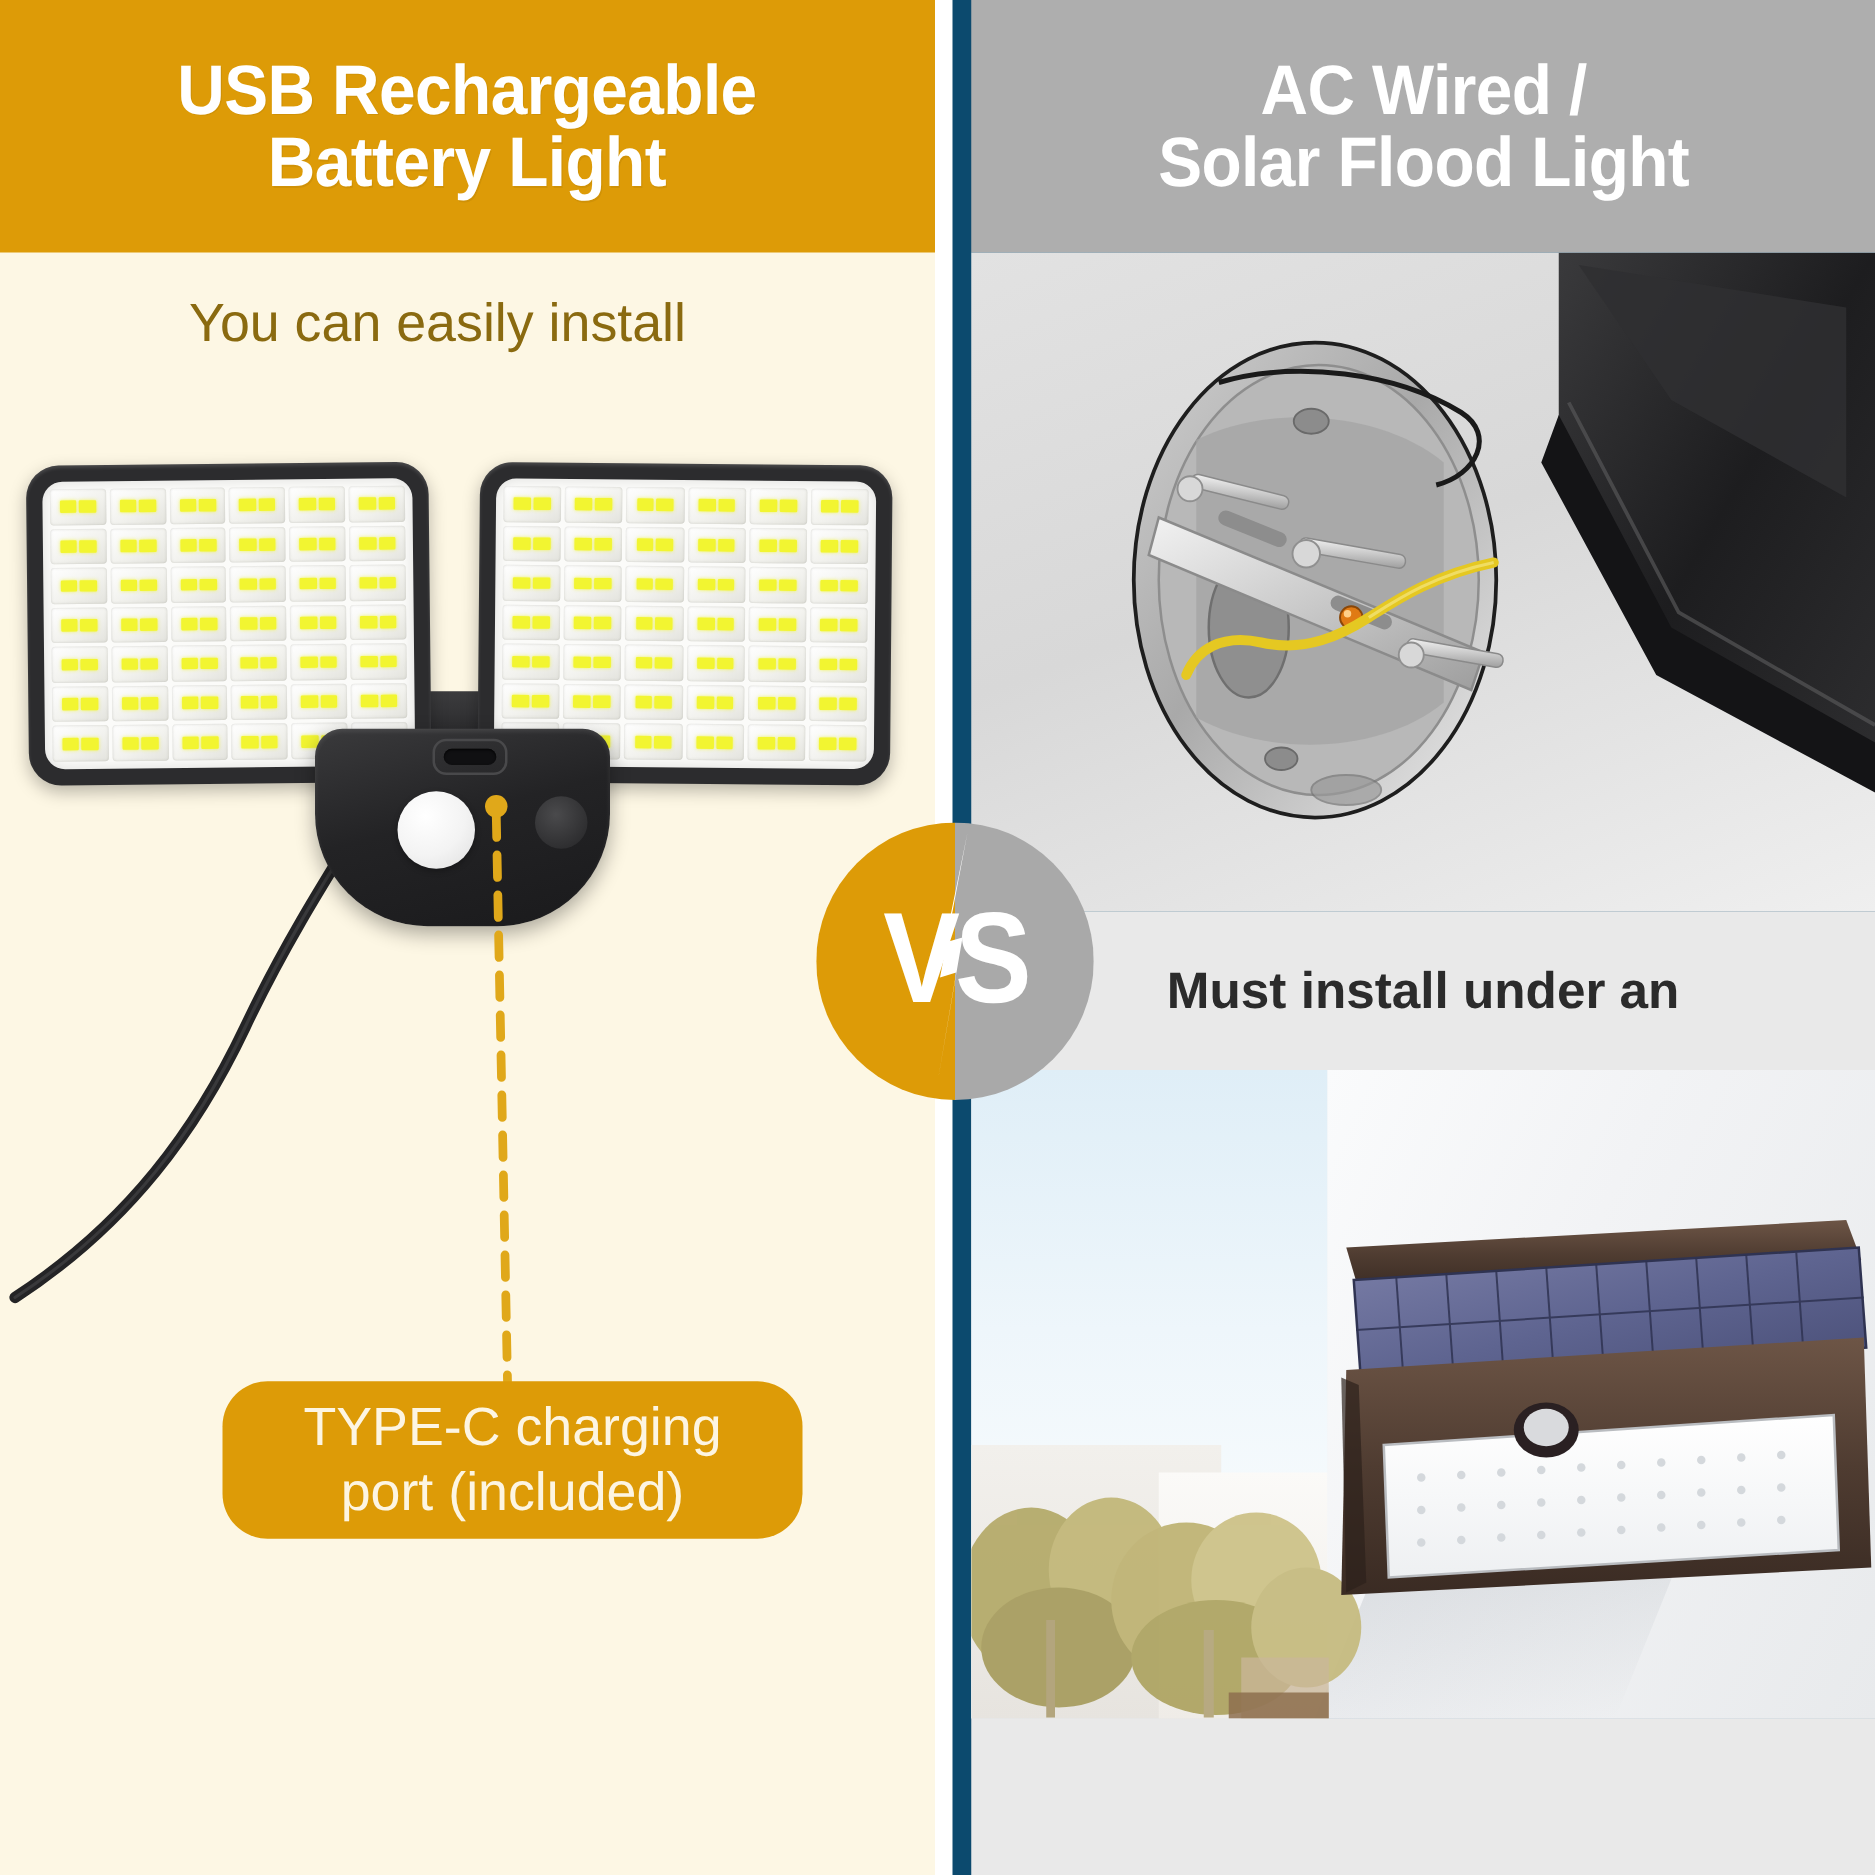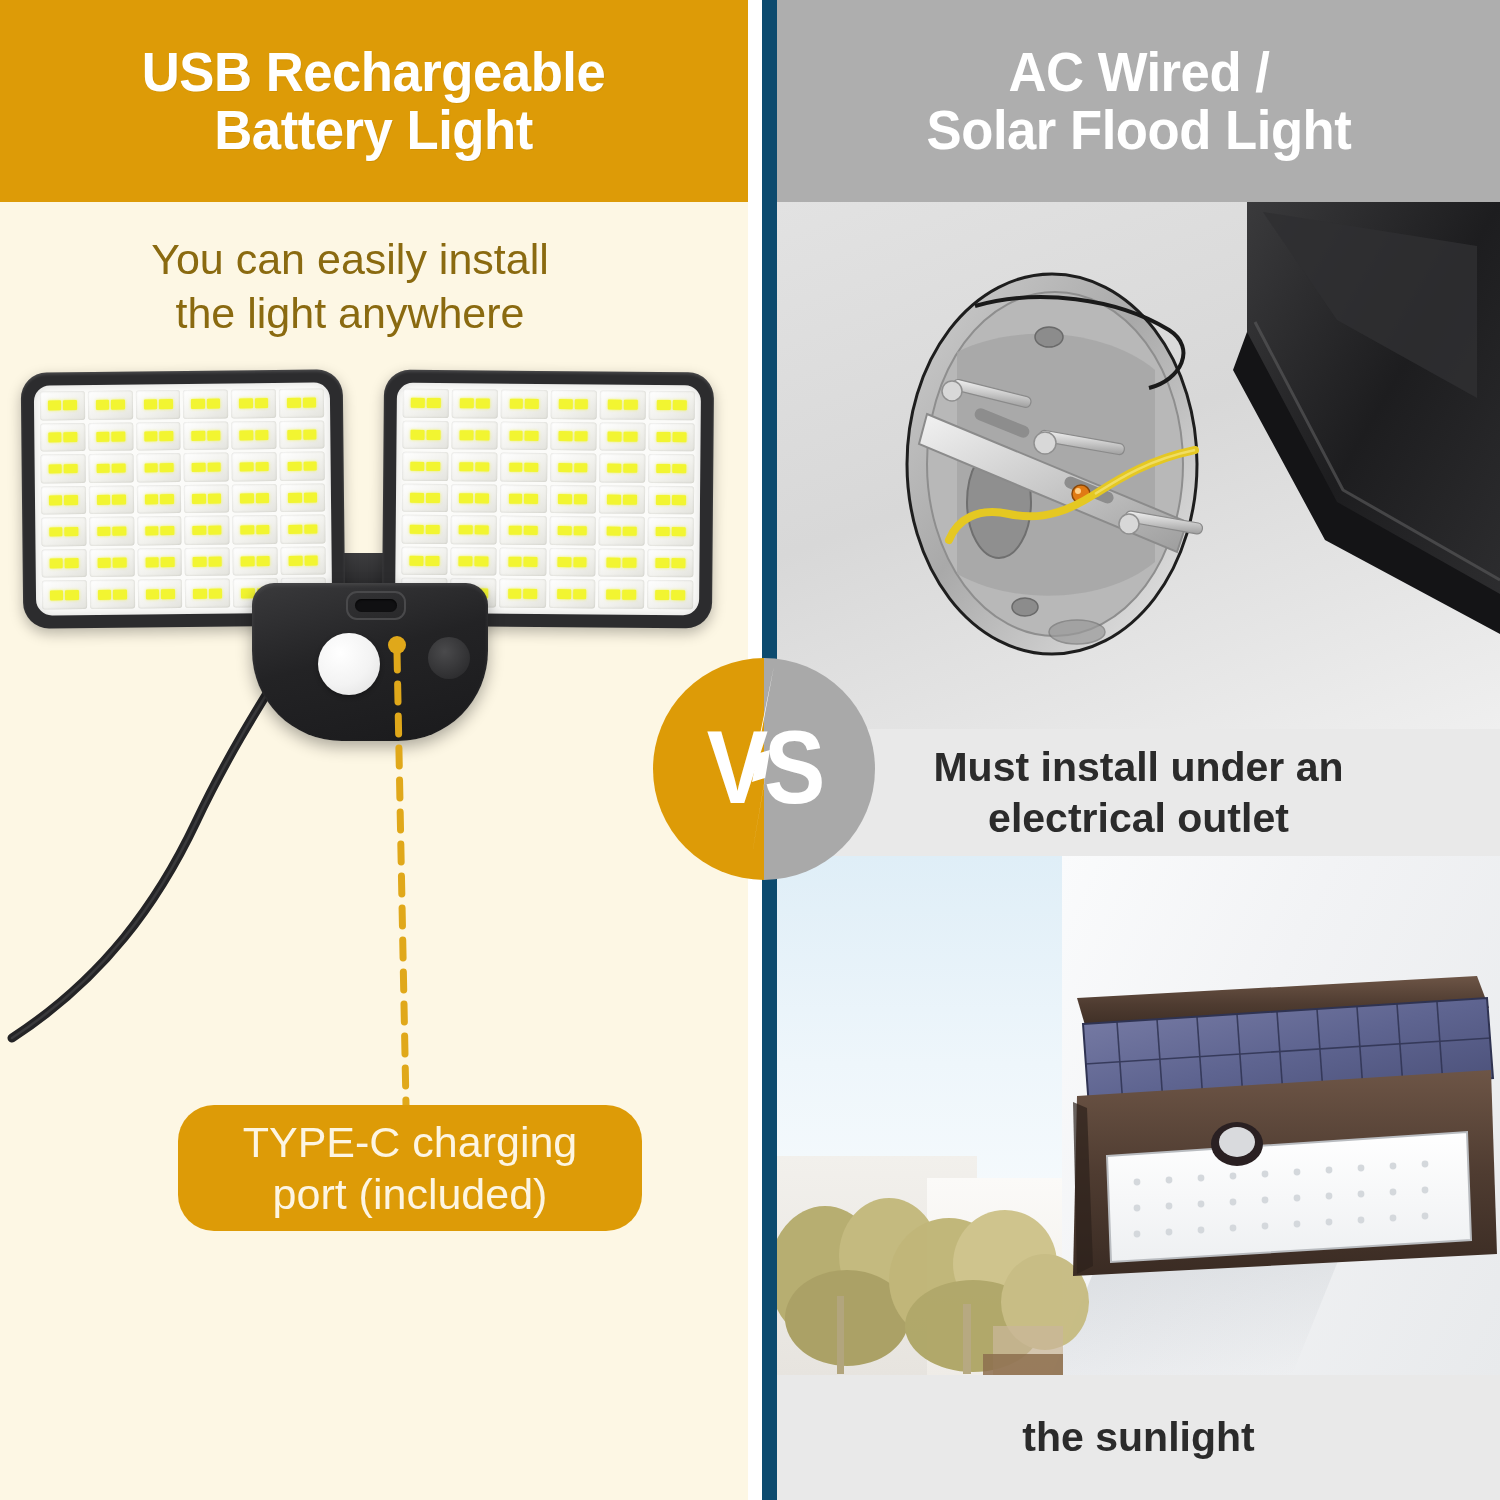--- a/index.html
+++ b/index.html
@@ -192,21 +192,20 @@
 
     <div class="left-header">
       <div class="htxt">
         <div>USB Rechargeable</div>
         <div>Battery Light</div>
       </div>
     </div>
 
     <div class="left-sub">
       <div>You can easily install</div>
-      <div>the light anywhere</div>
     </div>
 
     <svg class="cable" viewBox="0 0 400 470">
       <path d="M300 40 C 268 92, 230 150, 196 222 C 158 302, 104 378, 12 438" stroke="#242426" stroke-width="9" fill="none" stroke-linecap="round"></path>
       <path d="M300 40 C 268 92, 230 150, 196 222 C 158 302, 104 378, 12 438" stroke="#4a4a4c" stroke-width="2.5" fill="none" stroke-linecap="round" opacity=".55"></path>
     </svg>
 
     <div class="product">
       <div class="arm-l"></div>
       <div class="arm-r"></div>
@@ -646,21 +645,20 @@
         <path d="M470 0 L 723 0 L 723 430 L 556 340 L 470 176 Z" fill="url(#blackg)"></path>
         <path d="M486 10 L 560 118 L 700 196 L 700 44 Z" fill="#2f2f31" opacity=".85"></path>
         <path d="M470 130 L 560 300 L 723 392 L 723 432 L 548 338 L 456 168 Z" fill="#141416"></path>
         <path d="M478 120 L 566 288 L 723 378" stroke="#555557" stroke-width="3" fill="none" opacity=".7"></path>
       </svg>
     </div>
 
     <div class="cap-band-1">
       <div class="cap-txt">
         <div>Must install under an</div>
-        <div>electrical outlet</div>
       </div>
     </div>
 
     <div class="solar-photo">
       <div class="scene-sky"></div>
       <div class="scene-building"></div>
       <div class="scene-building2"></div>
       <div class="scene-wall"></div>
       <div class="wall-shadow"></div>
 
@@ -752,21 +750,20 @@
           </g>
 
           <ellipse cx="460" cy="288" rx="26" ry="22" fill="#2a2022"></ellipse>
           <ellipse cx="460" cy="286" rx="18" ry="15" fill="#d9dadd"></ellipse>
         </g>
       </svg>
     </div>
 
     <div class="cap-band-2">
       <div class="cap-txt">
-        <div>the sunlight</div>
       </div>
     </div>
   </div>
 
   <div class="vs-badge">
     <div class="vs-half-l"></div>
     <div class="vs-half-r"></div>
     <div class="vs-text">VS</div>
     <svg class="vs-bolt" viewBox="0 0 222 222">
       <path d="M121 8 L 103 96 L 117 92 L 96 214 L 112 120 L 99 124 Z" fill="#ffffff"></path>

